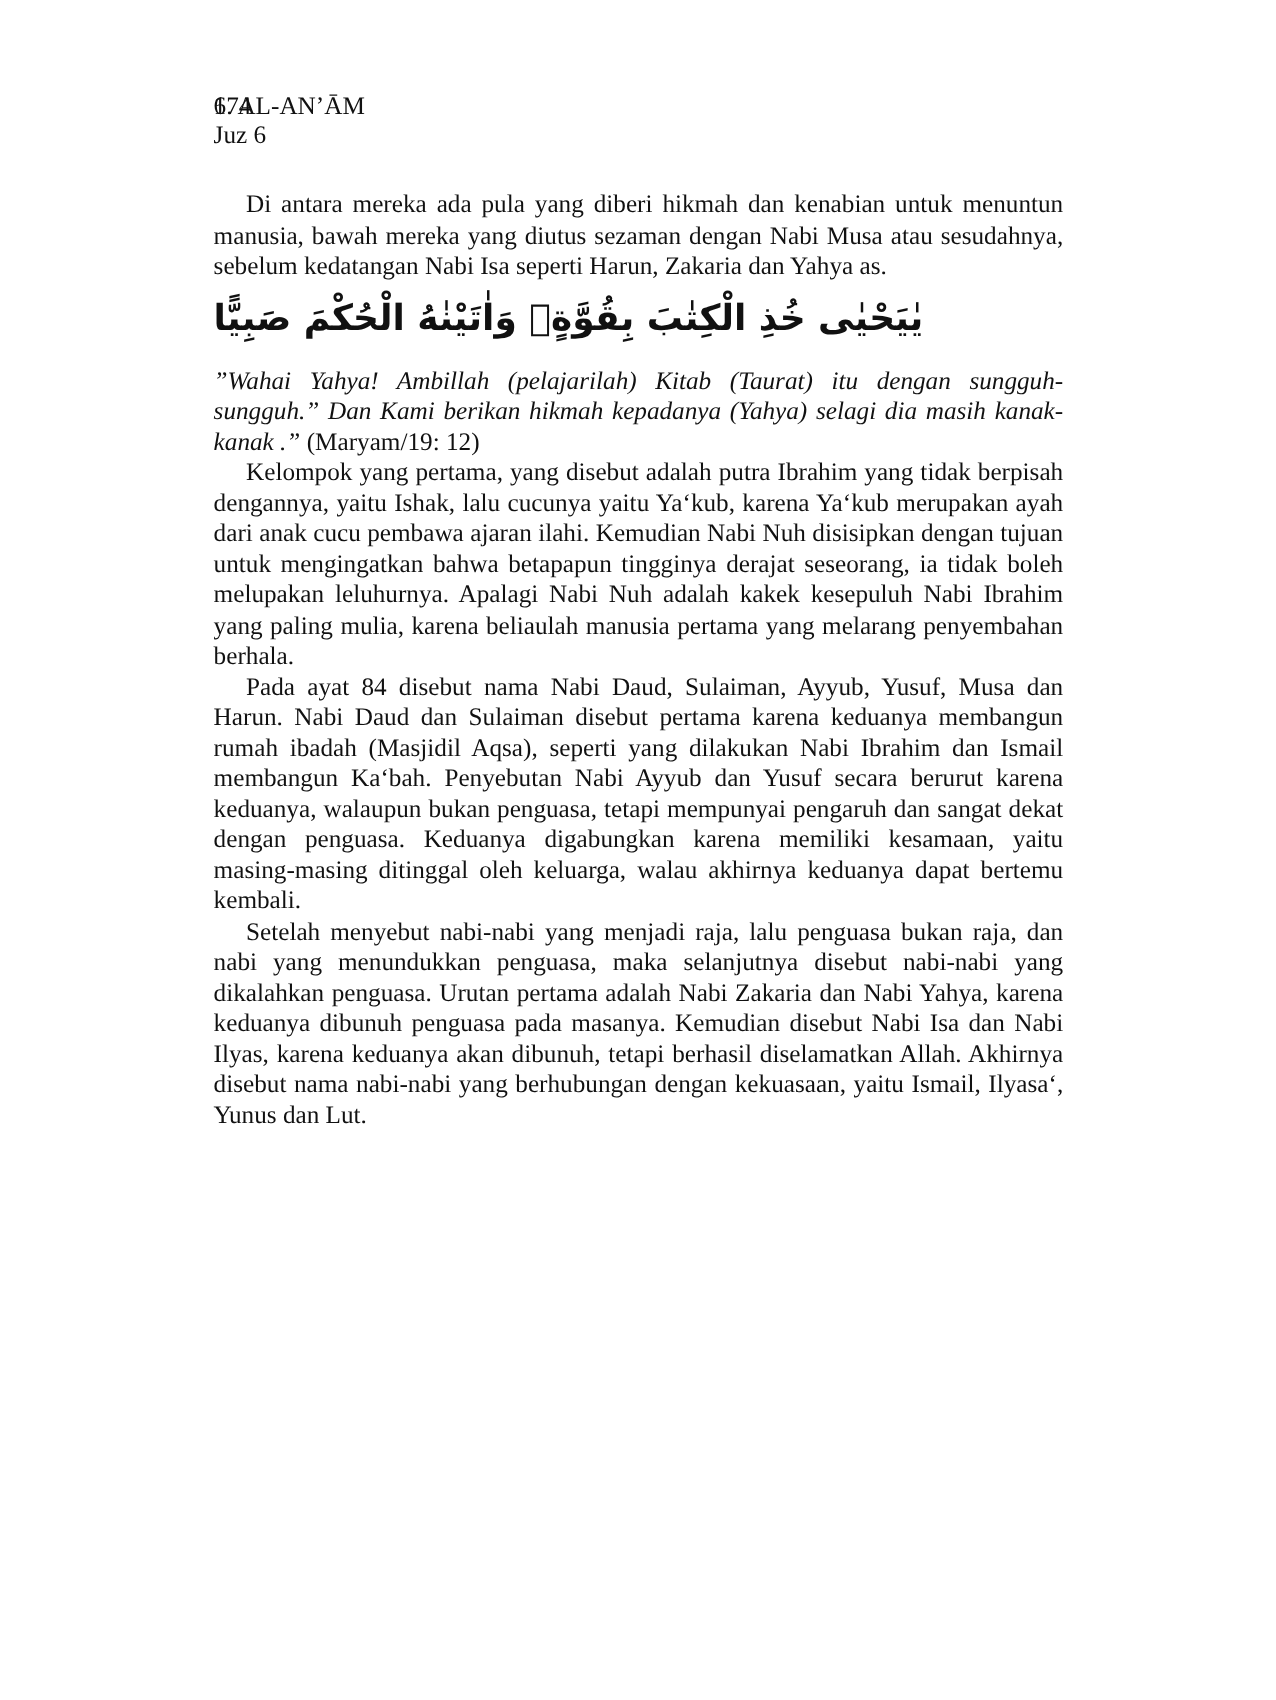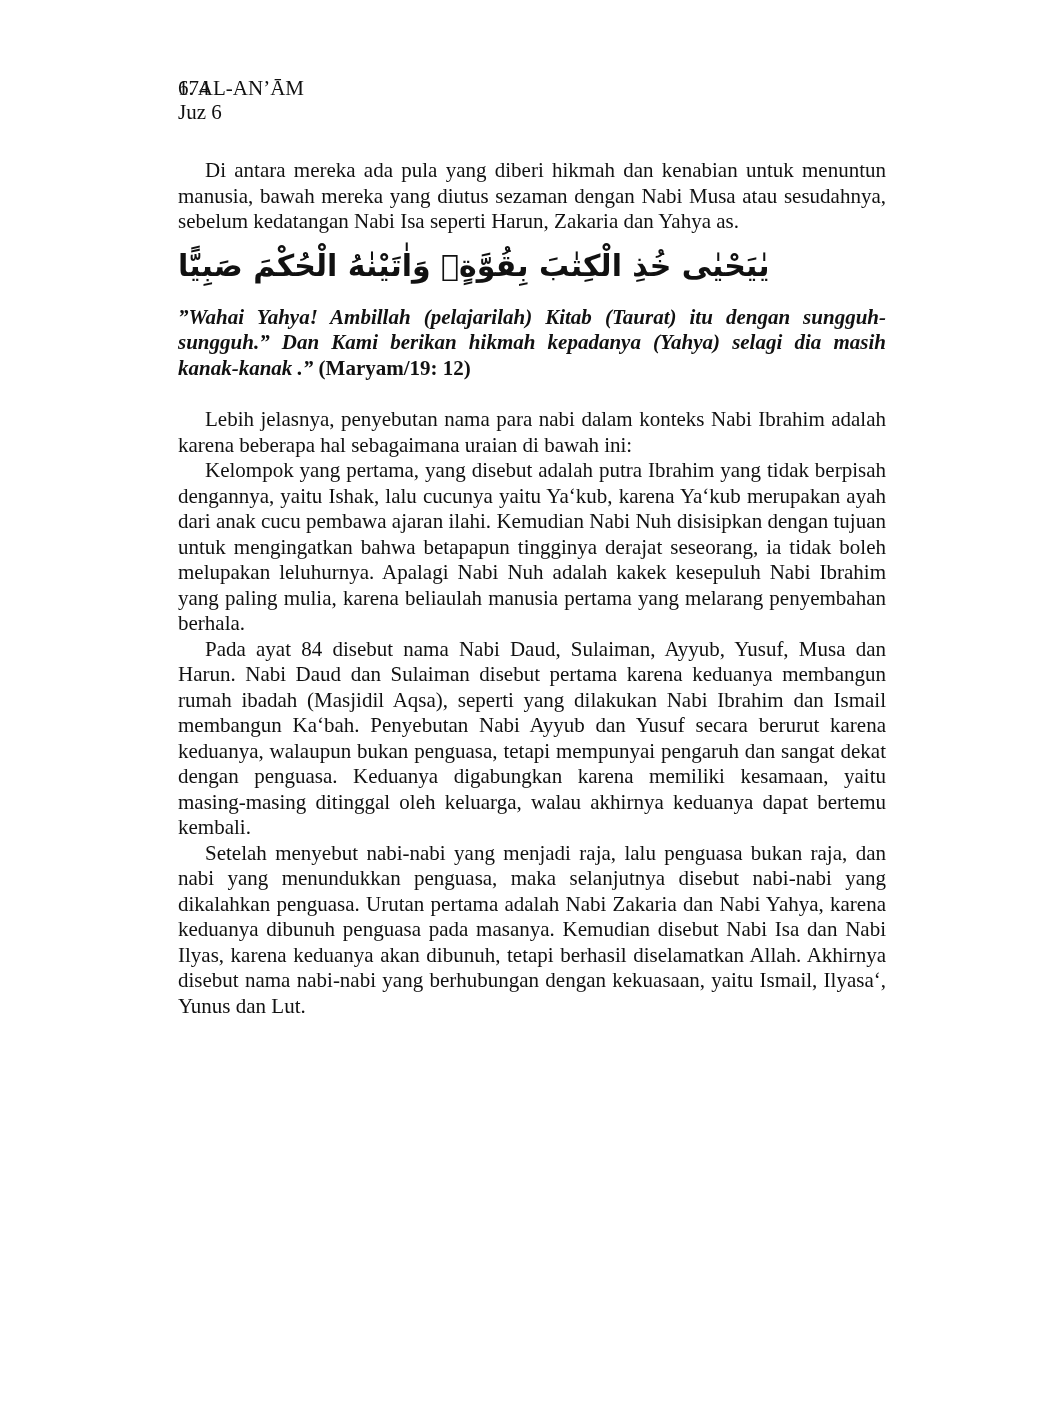--- a/index.html
+++ b/index.html
@@ -54,21 +54,20 @@
     text-indent: 0;
     direction: rtl;
     font-family: "DejaVu Sans", sans-serif;
     font-size: 30px;
     font-weight: bold;
     line-height: 46px;
   }
   .quote-para {
     margin: 0;
     text-indent: 0;
-    font-weight: bold;
   }
   .quote-para em {
     font-style: italic;
   }
   .quote-ref {
     font-style: normal;
   }
 </style>
 </head>
 <body>
@@ -83,21 +82,20 @@
 
   <main class="page-body">
 
     <p class="body-para">Di antara mereka ada pula yang diberi hikmah dan kenabian untuk menuntun manusia, bawah mereka yang diutus sezaman dengan Nabi Musa atau sesudahnya, sebelum kedatangan Nabi Isa seperti Harun, Zakaria dan Yahya as.</p>
 
 
     <div class="arabic-verse">يٰيَحْيٰى خُذِ الْكِتٰبَ بِقُوَّةٍۖ وَاٰتَيْنٰهُ الْحُكْمَ صَبِيًّا</div>
 
     <p class="quote-para"><em>”Wahai Yahya! Ambillah (pelajarilah) Kitab (Taurat) itu dengan sungguh-sungguh.” Dan Kami berikan hikmah kepadanya (Yahya) selagi dia masih kanak-kanak .”</em> <span class="quote-ref">(Maryam/19: 12)</span></p>
 
-    <p class="body-para spaced-top">Lebih jelasnya, penyebutan nama para nabi dalam konteks Nabi Ibrahim adalah karena beberapa hal sebagaimana uraian di bawah ini:</p>
 
 
     <p class="body-para">Kelompok yang pertama, yang disebut adalah putra Ibrahim yang tidak berpisah dengannya, yaitu Ishak, lalu cucunya yaitu Ya‘kub, karena Ya‘kub merupakan ayah dari anak cucu pembawa ajaran ilahi. Kemudian Nabi Nuh disisipkan dengan tujuan untuk mengingatkan bahwa betapapun tingginya derajat seseorang, ia tidak boleh melupakan leluhurnya. Apalagi Nabi Nuh adalah kakek kesepuluh Nabi Ibrahim yang paling mulia, karena beliaulah manusia pertama yang melarang penyembahan berhala.</p>
 
     <p class="body-para">Pada ayat 84 disebut nama Nabi Daud, Sulaiman, Ayyub, Yusuf, Musa dan Harun. Nabi Daud dan Sulaiman disebut pertama karena keduanya membangun rumah ibadah (Masjidil Aqsa), seperti yang dilakukan Nabi Ibrahim dan Ismail membangun Ka‘bah. Penyebutan Nabi Ayyub dan Yusuf secara berurut karena keduanya, walaupun bukan penguasa, tetapi mempunyai pengaruh dan sangat dekat dengan penguasa. Keduanya digabungkan karena memiliki kesamaan, yaitu masing-masing ditinggal oleh keluarga, walau akhirnya keduanya dapat bertemu kembali.</p>
 
 
     <p class="body-para">Setelah menyebut nabi-nabi yang menjadi raja, lalu penguasa bukan raja, dan nabi yang menundukkan penguasa, maka selanjutnya disebut nabi-nabi yang dikalahkan penguasa. Urutan pertama adalah Nabi Zakaria dan Nabi Yahya, karena keduanya dibunuh penguasa pada masanya. Kemudian disebut Nabi Isa dan Nabi Ilyas, karena keduanya akan dibunuh, tetapi berhasil diselamatkan Allah. Akhirnya disebut nama nabi-nabi yang berhubungan dengan kekuasaan, yaitu Ismail, Ilyasa‘, Yunus dan Lut.</p>
 
   </main>

